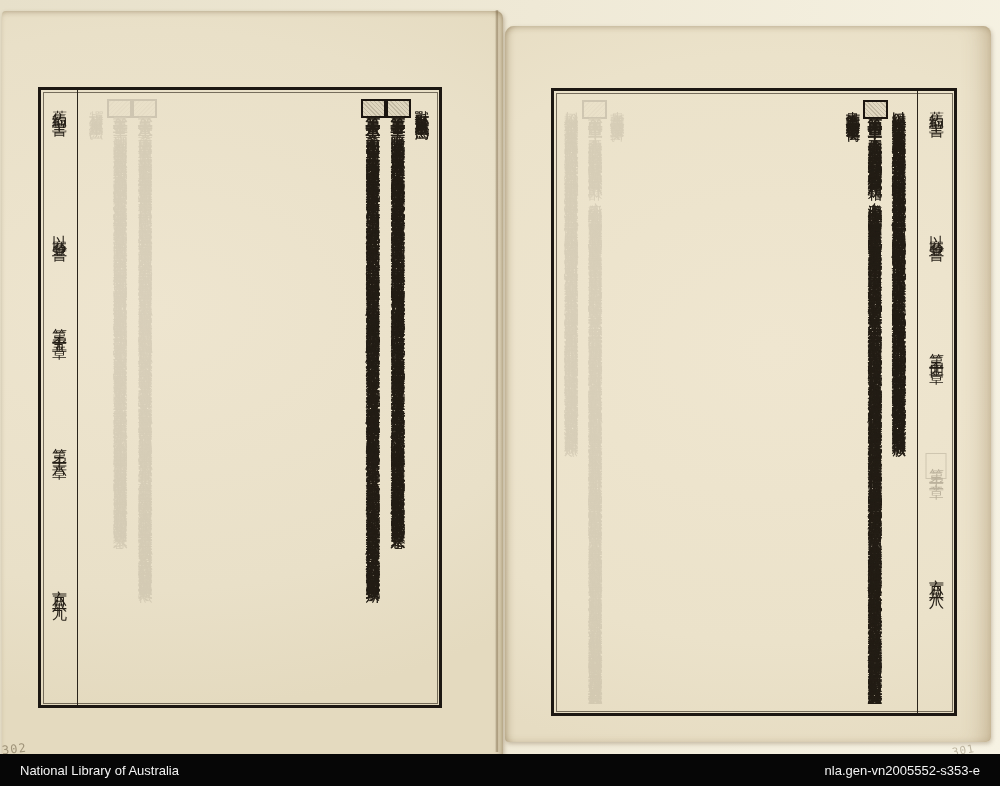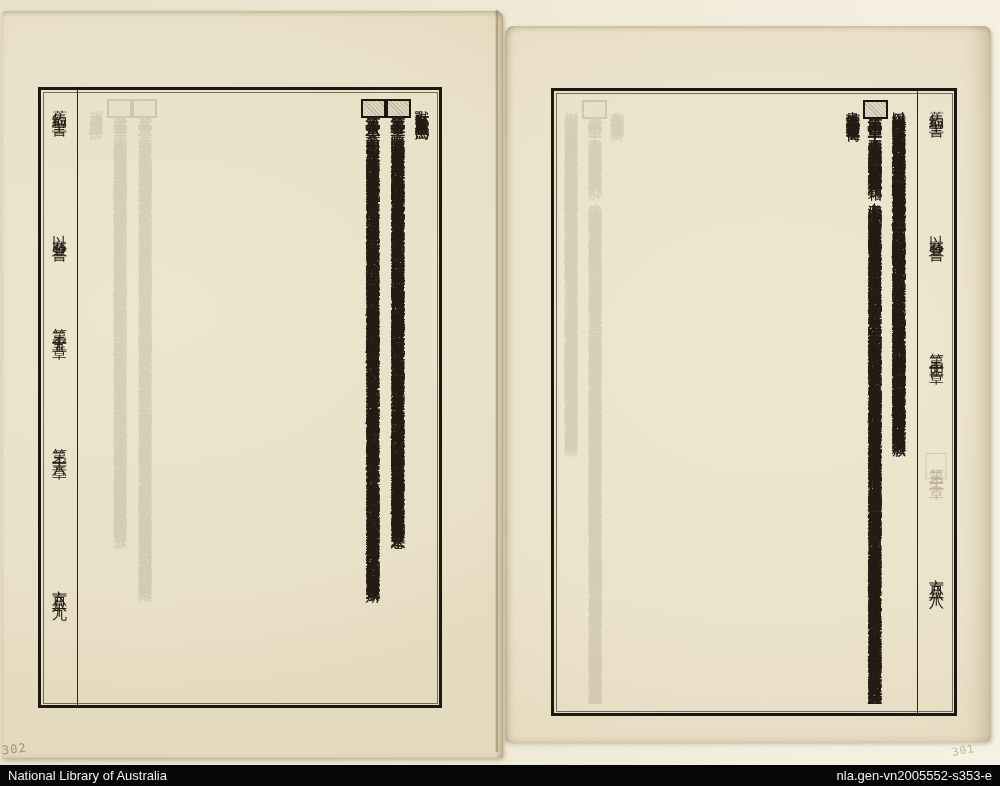--- a/index.html
+++ b/index.html
@@ -55,22 +55,22 @@
   .ghost{transform:scaleX(-1);opacity:.13;filter:blur(.4px);
         color:#4c4234;text-shadow:none;}
 
   
   .pencil{position:absolute;font-family:"DejaVu Sans Mono","Liberation Mono",monospace;
         color:#93876d;font-size:12px;letter-spacing:1px;}
   .pencil-left{left:2px;top:742px;transform:rotate(-7deg);opacity:.85;}
   .pencil-right{left:952px;top:744px;transform:rotate(-10deg);opacity:.55;font-size:11px;}
 
   
-  .footer{position:absolute;left:0;right:0;bottom:0;height:21px;background:#060606;
-        display:flex;justify-content:space-between;align-items:center;padding:0 8px;
+  .footer{position:absolute;left:0;right:0;bottom:0;height:32px;background:#060606;
+        display:flex;justify-content:space-between;align-items:center;padding:0 20px;
         font-family:"Liberation Sans","DejaVu Sans",sans-serif;
         font-size:13px;color:#f4f4f4;}
 </style>
 </head>
 <body>
 
 <div class="scan">
 
   <div class="leaf leaf-left">
     <div class="block block-left">

